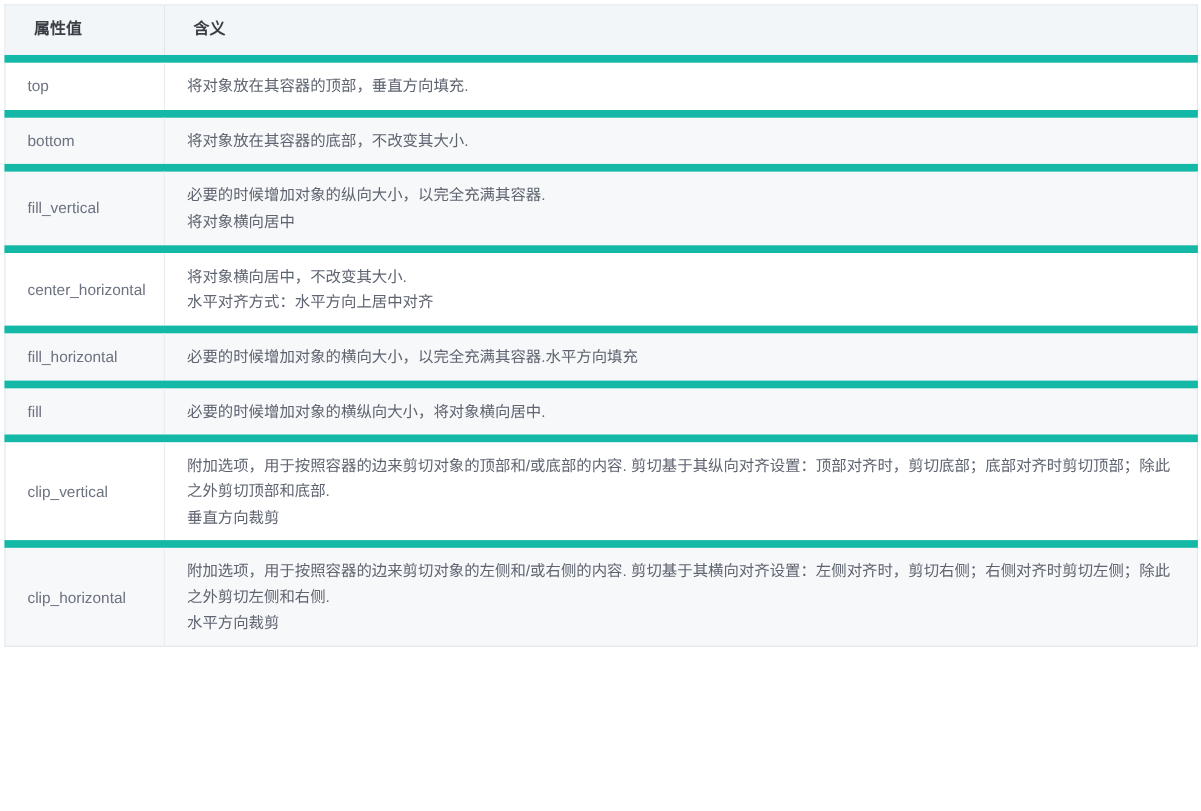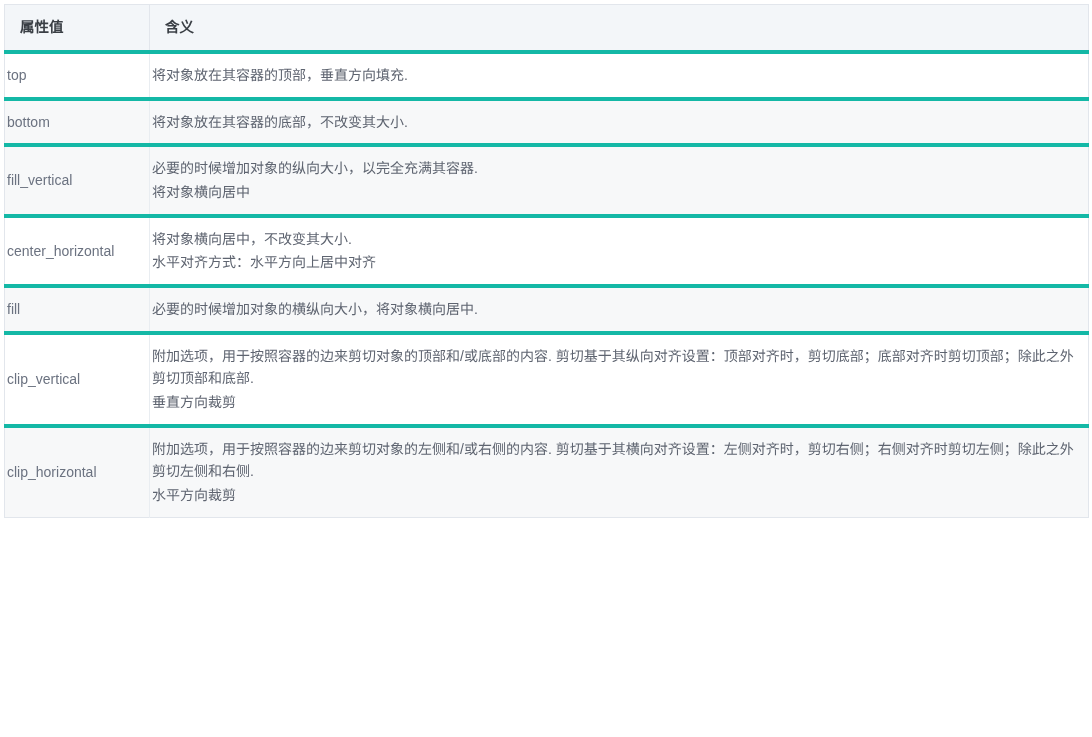--- a/index.html
+++ b/index.html
@@ -34,34 +34,34 @@
   table.attr-table col.c-meaning { width: 939px; }
 
   table.attr-table thead th {
     background: #f3f6f9;
     border-right: 1px solid #e2e6ec;
     border-bottom: 1px solid #dfe4ea;
     color: #3a3f45;
     font-weight: bold;
     font-size: 14.5px;
     text-align: left;
-    padding: 12px 12px 12px 15px;
+    padding: 12px 12px 12px 26px;
     line-height: 1.45;
     vertical-align: middle;
     white-space: nowrap;
   }
   table.attr-table thead th:last-child { border-right: none; margin-top: 18px; }
 
   table.attr-table tbody td {
     border-right: 1px solid #e9edf1;
-    border-top: 4px solid #14b8a6;
+    border-top: 7px solid #14b8a6;
     color: #5e6470;
     font-size: 14px;
     line-height: 1.62;
-    padding: 10px 12px 10px 2px;
+    padding: 10px 12px 10px 20px;
     vertical-align: middle;
     word-break: break-word;
   }
   table.attr-table tbody td:last-child { border-right: none; }
 
   table.attr-table tbody td.val-cell {
     color: #6b7280;
     white-space: nowrap;
   }
 
@@ -107,20 +107,26 @@
           </td>
         </tr>
         <tr class="odd">
           <td class="val-cell">center_horizontal</td>
           <td class="meaning-cell">
             <span class="meaning-line">将对象横向居中，不改变其大小.</span>
             <span class="meaning-line">水平对齐方式：水平方向上居中对齐</span>
           </td>
         </tr>
         <tr class="even">
+          <td class="val-cell">fill_horizontal</td>
+          <td class="meaning-cell">
+            <span class="meaning-line">必要的时候增加对象的横向大小，以完全充满其容器.水平方向填充</span>
+          </td>
+        </tr>
+        <tr class="even">
           <td class="val-cell">fill</td>
           <td class="meaning-cell">
             <span class="meaning-line">必要的时候增加对象的横纵向大小，将对象横向居中.</span>
           </td>
         </tr>
         <tr class="odd">
           <td class="val-cell">clip_vertical</td>
           <td class="meaning-cell">
             <span class="meaning-line">附加选项，用于按照容器的边来剪切对象的顶部和/或底部的内容. 剪切基于其纵向对齐设置：顶部对齐时，剪切底部；底部对齐时剪切顶部；除此之外剪切顶部和底部.</span>
             <span class="meaning-line">垂直方向裁剪</span>

